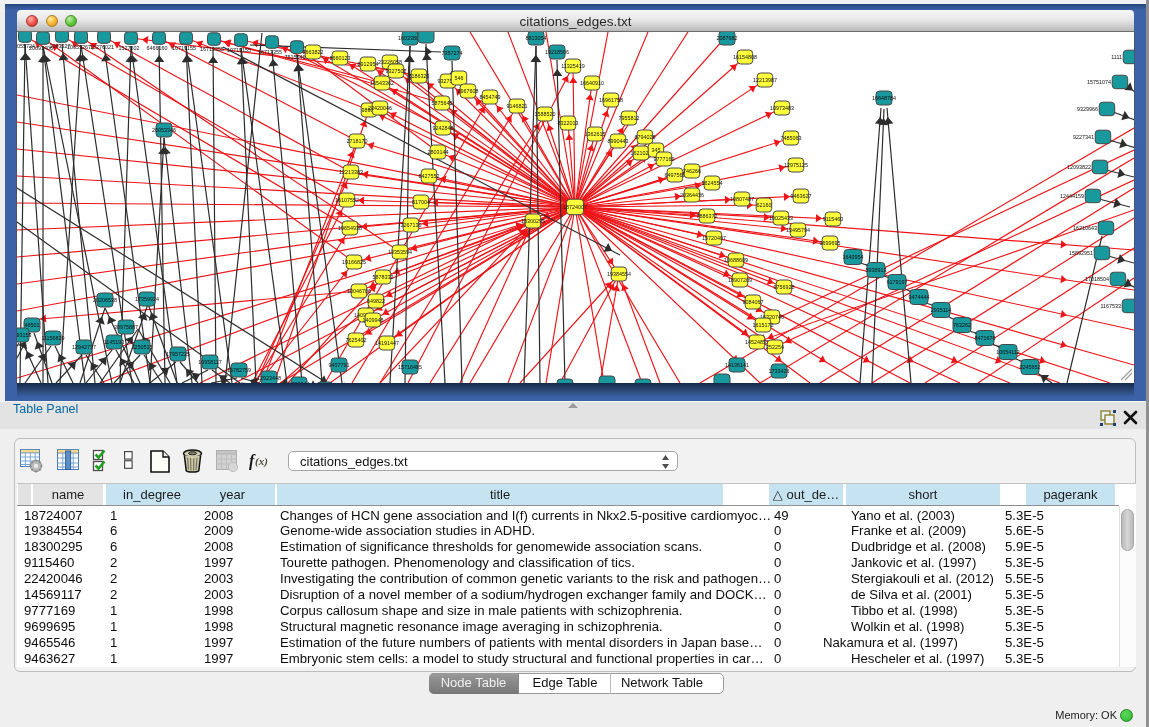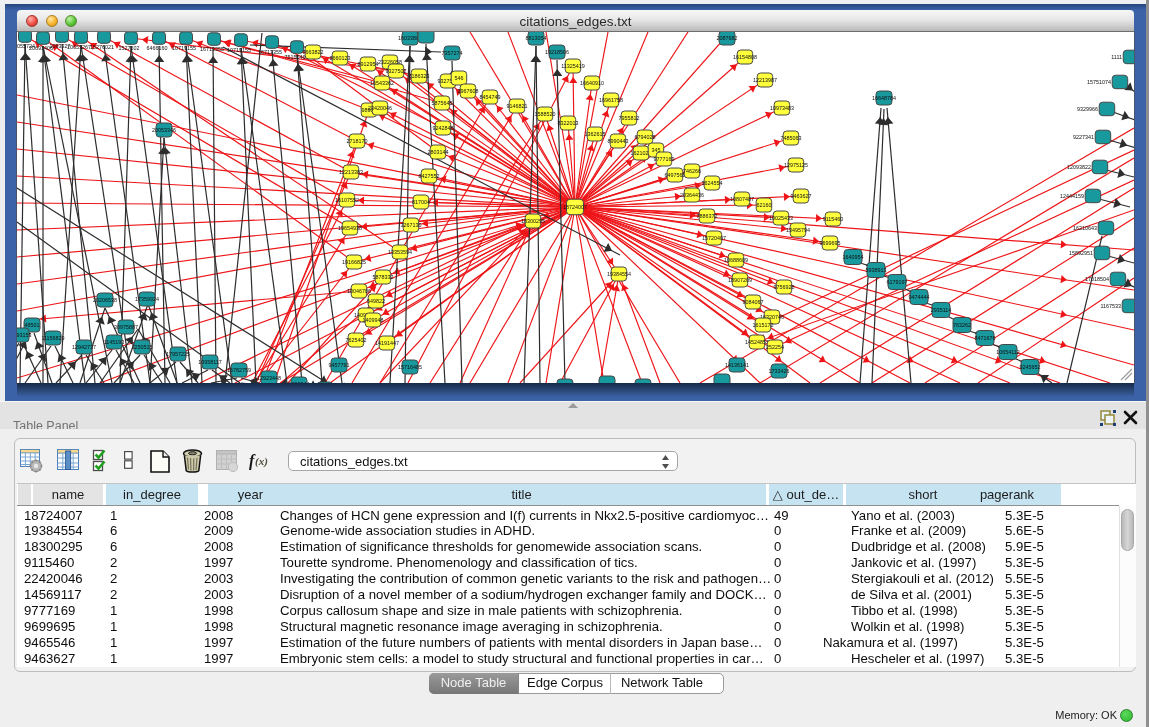--- a/index.html
+++ b/index.html
@@ -8,21 +8,21 @@
 #blueleft{left:0;top:4px;width:5px;height:397px;background:#eceef0}
 #graystrip{left:1146px;top:0;width:3px;height:727px;background:#8f8f8f}
 #titlebar{left:17px;top:10px;width:1117px;height:22px;border-radius:4px 4px 0 0;
  background:linear-gradient(180deg,#f6f6f6 0,#e8e8e8 45%,#cdcdcd 78%,#b9b9b9 100%);
  border-bottom:1px solid #6e6e6e}
 .tl{position:absolute;top:5px;width:12px;height:12px;border-radius:50%}
 #title{position:absolute;left:0;top:4px;width:100%;text-align:center;font-size:13.5px;color:#282828}
 #gwhite{left:17px;top:32px;width:1117px;height:351px;background:#fff;outline:1px solid #49536b}
 #shadow{left:17px;top:383px;width:1117px;height:14px;background:linear-gradient(180deg,#16294a 0,#27436f 45%,#3b62a6 100%)}
 #tpbar{left:0;top:401px;width:1146px;height:28px;background:#e3e3e3;border-top:1px solid #f6f6f6}
-#tpbar span{position:absolute;left:13px;top:17px;font-size:12.5px;color:#737373}
+#tpbar span{position:absolute;left:13px;top:0;font-size:12.5px;color:#0369a1}
 #panelbg{left:0;top:429px;width:1146px;height:298px;background:#efefef}
 #container{left:14px;top:438px;width:1122px;height:234px;background:#f2f2f2;border:1px solid #bdbdbd;border-radius:6px}
 #tablewrap{left:17px;top:483px;width:1119px;height:184px;background:#fff;border-top:1px solid #c4c4c4;overflow:hidden}
 .hcell{position:absolute;top:484px;height:21px;background:#c6e3f2;font-size:13px;color:#1d1d1d;text-align:center;line-height:21px}
 #hline{left:17px;top:505px;width:1102px;height:1px;background:#8f8f8f}
 .trow{position:absolute;height:16px;font-size:13.2px;color:#0d0d0d;white-space:nowrap}
 .trow span{position:absolute;top:0;line-height:16px}
 #vscroll{left:1119px;top:506px;width:17px;height:161px;background:#fcfcfc;border-left:1px solid #e0e0e0}
 #vthumb{left:1121px;top:509px;width:13px;height:42px;background:linear-gradient(90deg,#b9b9b9,#d6d6d6 50%,#b9b9b9);border:1px solid #a6a6a6;border-radius:7px}
 #tabs{left:429px;top:673px;width:295px;height:21px;border:1px solid #9b9b9b;border-radius:5px;background:#fff;overflow:hidden}
@@ -829,32 +829,32 @@
 <div class="abs" id="combo">citations_edges.txt
 <svg class="abs" style="right:7px;top:3px" width="9" height="14" viewBox="0 0 9 14">
 <path d="M4.5 0L8 5H1Z" fill="#4e4e4e"></path>
       <path d="M4.5 14L8 9H1Z" fill="#4e4e4e"></path>
     </svg>
 </div>
 <div class="abs" id="tablewrap"></div>
 <div class="hcell" style="left:18px;width:13px;background:#e2e2e2"></div>
 <div class="hcell" style="left:33px;width:70px;background:#e4e4e4">name</div>
 <div class="hcell" style="left:106px;width:92px">in_degree</div>
-<div class="hcell" style="left:208px;width:85px">year</div>
-<div class="hcell" style="left:277px;width:489px">title</div>
+<div class="hcell" style="left:190px;width:85px">year</div>
+<div class="hcell" style="left:277px;width:446px">title</div>
 <div class="hcell" style="left:769px;width:74px">△ out_de…</div>
 <div class="hcell" style="left:846px;width:154px">short</div>
-<div class="hcell" style="left:953px;width:108px">pagerank</div>
+<div class="hcell" style="left:1026px;width:89px">pagerank</div>
 <div class="abs" id="hline"></div>
 <div class="abs" style="left:17px;top:506px;width:1102px;height:161px;overflow:hidden;background:#fff">
 <div class="trow" style="top:1.5px">
 <span style="left:7px">18724007</span>
       <span style="left:93px">1</span>
       <span style="left:187px">2008</span>
-<span style="left:263px">Changes of HCN gene expression and I(f) currents in Nkx2.5-positive cardiomyoc…</span>
+<span style="left:263px">Changes of HCN gene association and I(f) currents in Nkx2.5-positive cardiomyoc…</span>
       <span style="left:757px">49</span>
       <span style="left:834px">Yano et al. (2003)</span>
 <span style="left:988px">5.3E-5</span>
     </div>
     <div class="trow" style="top:17.4px">
 <span style="left:7px">19384554</span>
       <span style="left:93px">6</span>
       <span style="left:187px">2009</span>
 <span style="left:263px">Genome-wide association studies in ADHD.</span>
       <span style="left:757px">0</span>
@@ -867,21 +867,21 @@
       <span style="left:187px">2008</span>
 <span style="left:263px">Estimation of significance thresholds for genomewide association scans.</span>
       <span style="left:757px">0</span>
       <span style="left:834px">Dudbridge et al. (2008)</span>
 <span style="left:988px">5.9E-5</span>
     </div>
     <div class="trow" style="top:49.3px">
 <span style="left:7px">9115460</span>
       <span style="left:93px">2</span>
       <span style="left:187px">1997</span>
-<span style="left:263px">Tourette syndrome. Phenomenology and classification of tics.</span>
+<span style="left:263px">Tourette pathogen. Phenomenology and classification of tics.</span>
       <span style="left:757px">0</span>
       <span style="left:834px">Jankovic et al. (1997)</span>
 <span style="left:988px">5.3E-5</span>
     </div>
     <div class="trow" style="top:65.3px">
 <span style="left:7px">22420046</span>
       <span style="left:93px">2</span>
       <span style="left:187px">2003</span>
 <span style="left:263px">Investigating the contribution of common genetic variants to the risk and pathogen…</span>
       <span style="left:757px">0</span>
@@ -931,15 +931,15 @@
 <span style="left:263px">Embryonic stem cells: a model to study structural and functional properties in car…</span>
       <span style="left:757px">0</span>
       <span style="left:834px">Hescheler et al. (1997)</span>
 <span style="left:988px">5.3E-5</span>
     </div>
 </div>
 <div class="abs" id="vscroll"></div>
 <div class="abs" id="vthumb"></div>
 <div class="abs" id="tabs"></div>
 <div class="seg" style="left:429px;width:90px;background:linear-gradient(180deg,#9a9a9a,#767676);color:#efefef;border-radius:5px 0 0 5px;border-right:1px solid #888">Node Table</div>
-<div class="seg" style="left:520px;width:91px;border-right:1px solid #b8b8b8">Edge Corpus</div>
+<div class="seg" style="left:520px;width:91px;border-right:1px solid #b8b8b8">Edge Table</div>
 <div class="seg" style="left:612px;width:100px">Network Table</div>
 <div id="memory">Memory: OK</div>
 <div class="abs" id="memdot"></div>
 </body></html>

